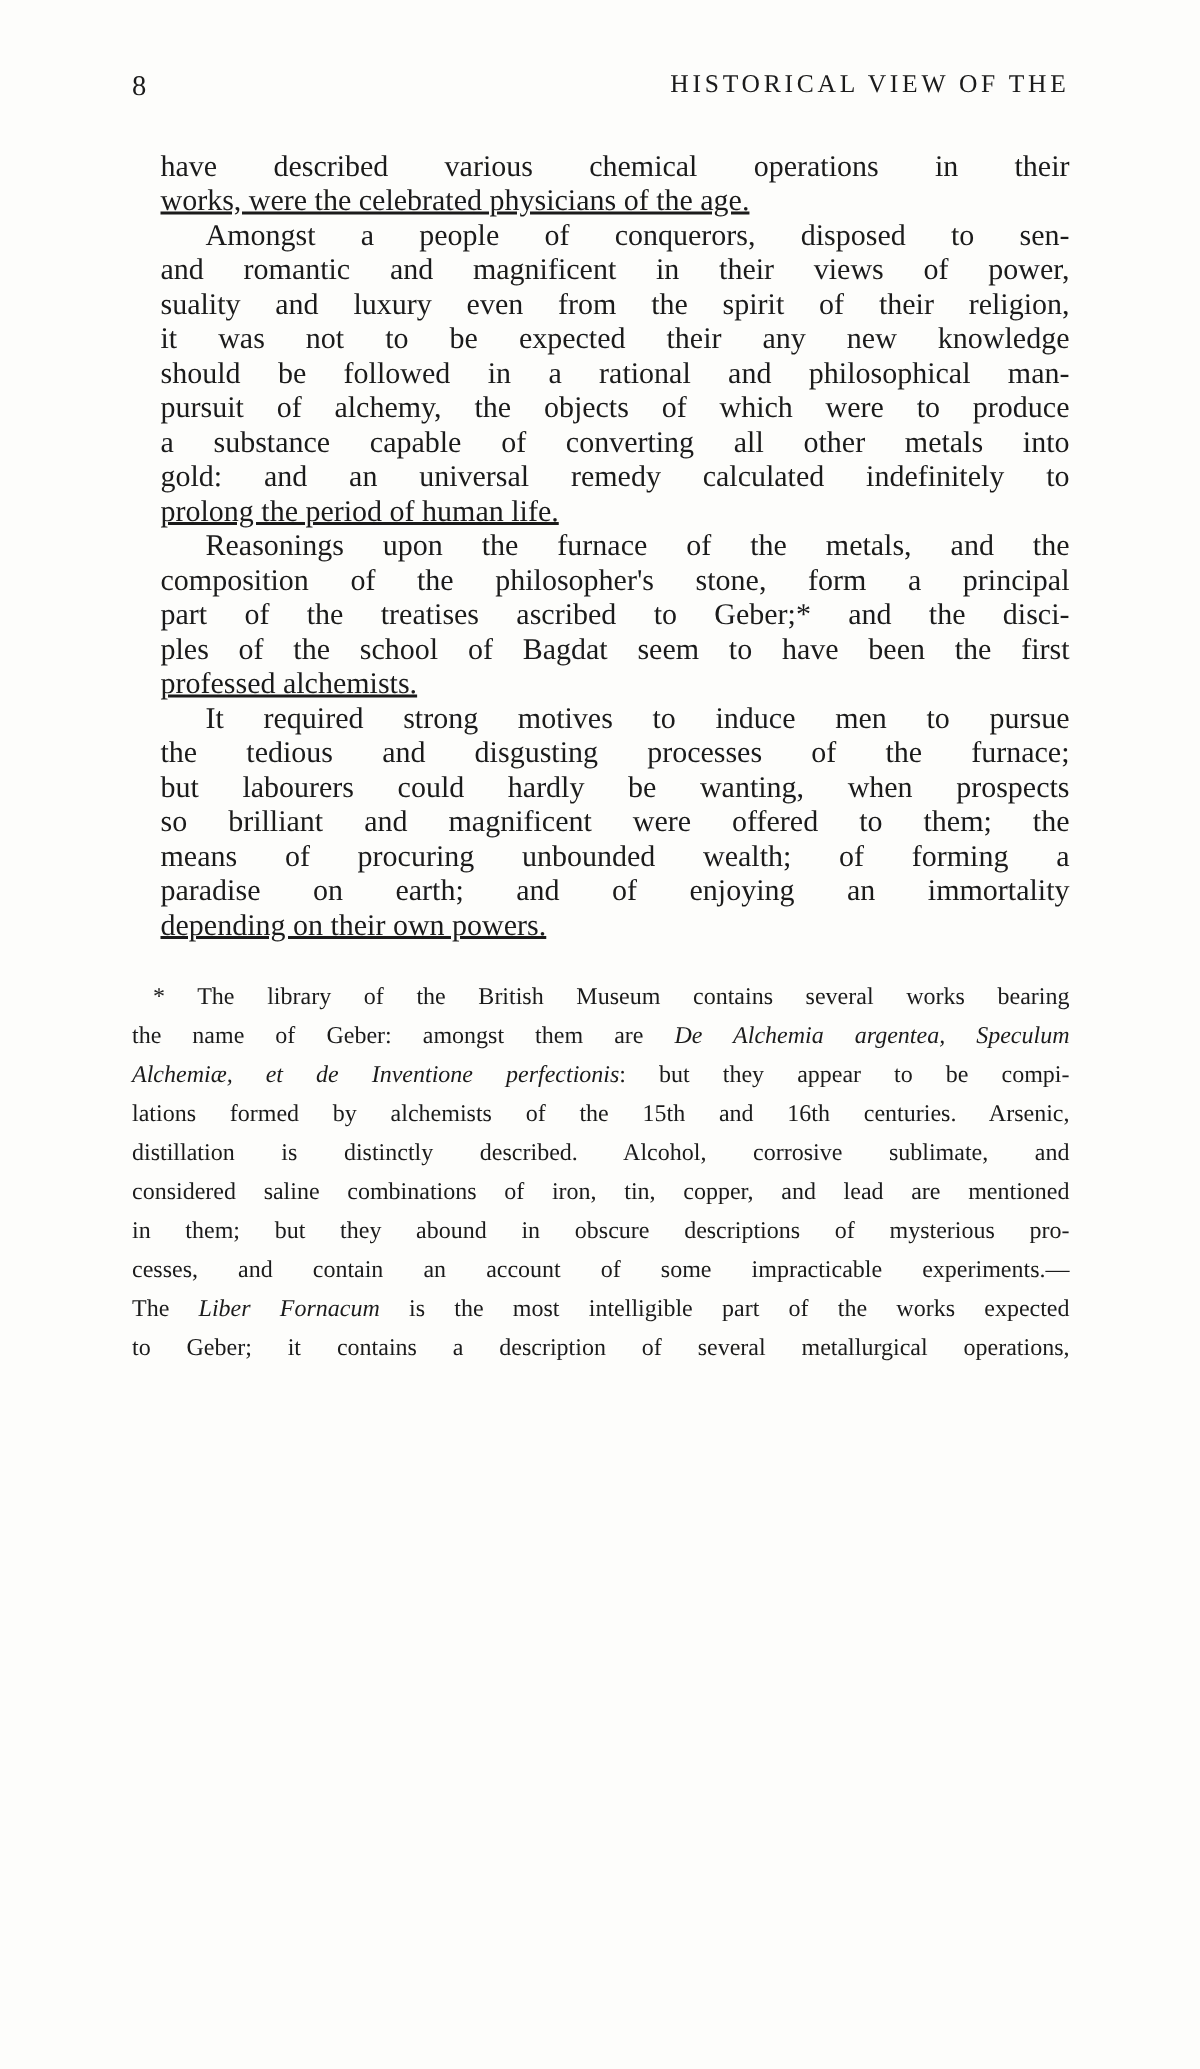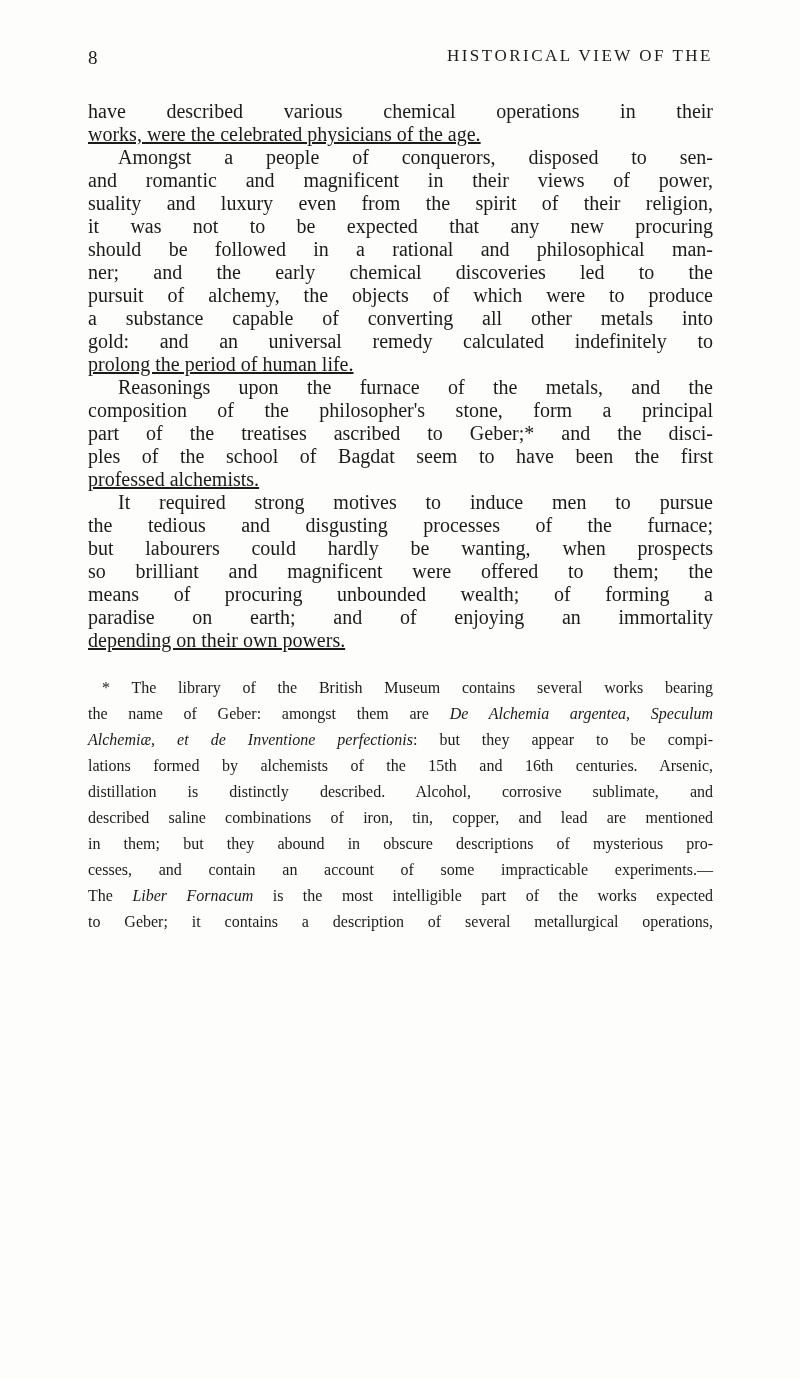--- a/index.html
+++ b/index.html
@@ -28,20 +28,21 @@
   }
   .running-header {
     text-align: right;
     font-size: 17px;
     letter-spacing: 2.5px;
     white-space: nowrap;
   }
   .body-text {
     font-size: 20px;
     line-height: 23px;
+    margin-left: 19px;
   }
   .line {
     text-align: justify;
     text-align-last: justify;
     -moz-text-align-last: justify;
   }
   .line.last {
     text-align-last: left;
     text-decoration: underline;
     -moz-text-align-last: left;
@@ -70,23 +71,22 @@
 
   <div class="body-text">
       <div class="paragraph">
         <div class="line">have described various chemical operations in their</div>
         <div class="line last">works, were the celebrated physicians of the age.</div>
       </div>
       <div class="paragraph indent">
         <div class="line">Amongst a people of conquerors, disposed to sen-</div>
         <div class="line">and romantic and magnificent in their views of power,</div>
         <div class="line">suality and luxury even from the spirit of their religion,</div>
-        <div class="line">it was not to be expected that any new procuring</div>
+        <div class="line">it was not to be expected their any new knowledge</div>
         <div class="line">should be followed in a rational and philosophical man-</div>
-        <div class="line">ner; and the early chemical discoveries led to the</div>
         <div class="line">pursuit of alchemy, the objects of which were to produce</div>
         <div class="line">a substance capable of converting all other metals into</div>
         <div class="line">gold: and an universal remedy calculated indefinitely to</div>
         <div class="line last">prolong the period of human life.</div>
       </div>
       <div class="paragraph indent">
         <div class="line">Reasonings upon the furnace of the metals, and the</div>
         <div class="line">composition of the philosopher's stone, form a principal</div>
         <div class="line">part of the treatises ascribed to Geber;* and the disci-</div>
         <div class="line">ples of the school of Bagdat seem to have been the first</div>
@@ -103,20 +103,20 @@
       </div>
     </div>
 
   <div class="footnote">
       <div class="paragraph indent">
         <div class="line">* The library of the British Museum contains several works bearing</div>
         <div class="line"><span class="">the name of Geber: amongst them are </span><span class="italic">De Alchemia argentea, Speculum</span></div>
         <div class="line"><span class="italic">Alchemiæ, et de Inventione perfectionis</span><span class="">: but they appear to be compi-</span></div>
         <div class="line">lations formed by alchemists of the 15th and 16th centuries.  Arsenic,</div>
         <div class="line">distillation is distinctly described.  Alcohol, corrosive sublimate, and</div>
-        <div class="line">described saline combinations of iron, tin, copper, and lead are mentioned</div>
+        <div class="line">considered saline combinations of iron, tin, copper, and lead are mentioned</div>
         <div class="line">in them; but they abound in obscure descriptions of mysterious pro-</div>
         <div class="line">cesses, and contain an account of some impracticable experiments.—</div>
         <div class="line"><span class="">The </span><span class="italic">Liber Fornacum</span><span class=""> is the most intelligible part of the works expected</span></div>
         <div class="line">to Geber; it contains a description of several metallurgical operations,</div>
       </div>
     </div>
 </div>
 
 </body></html>

